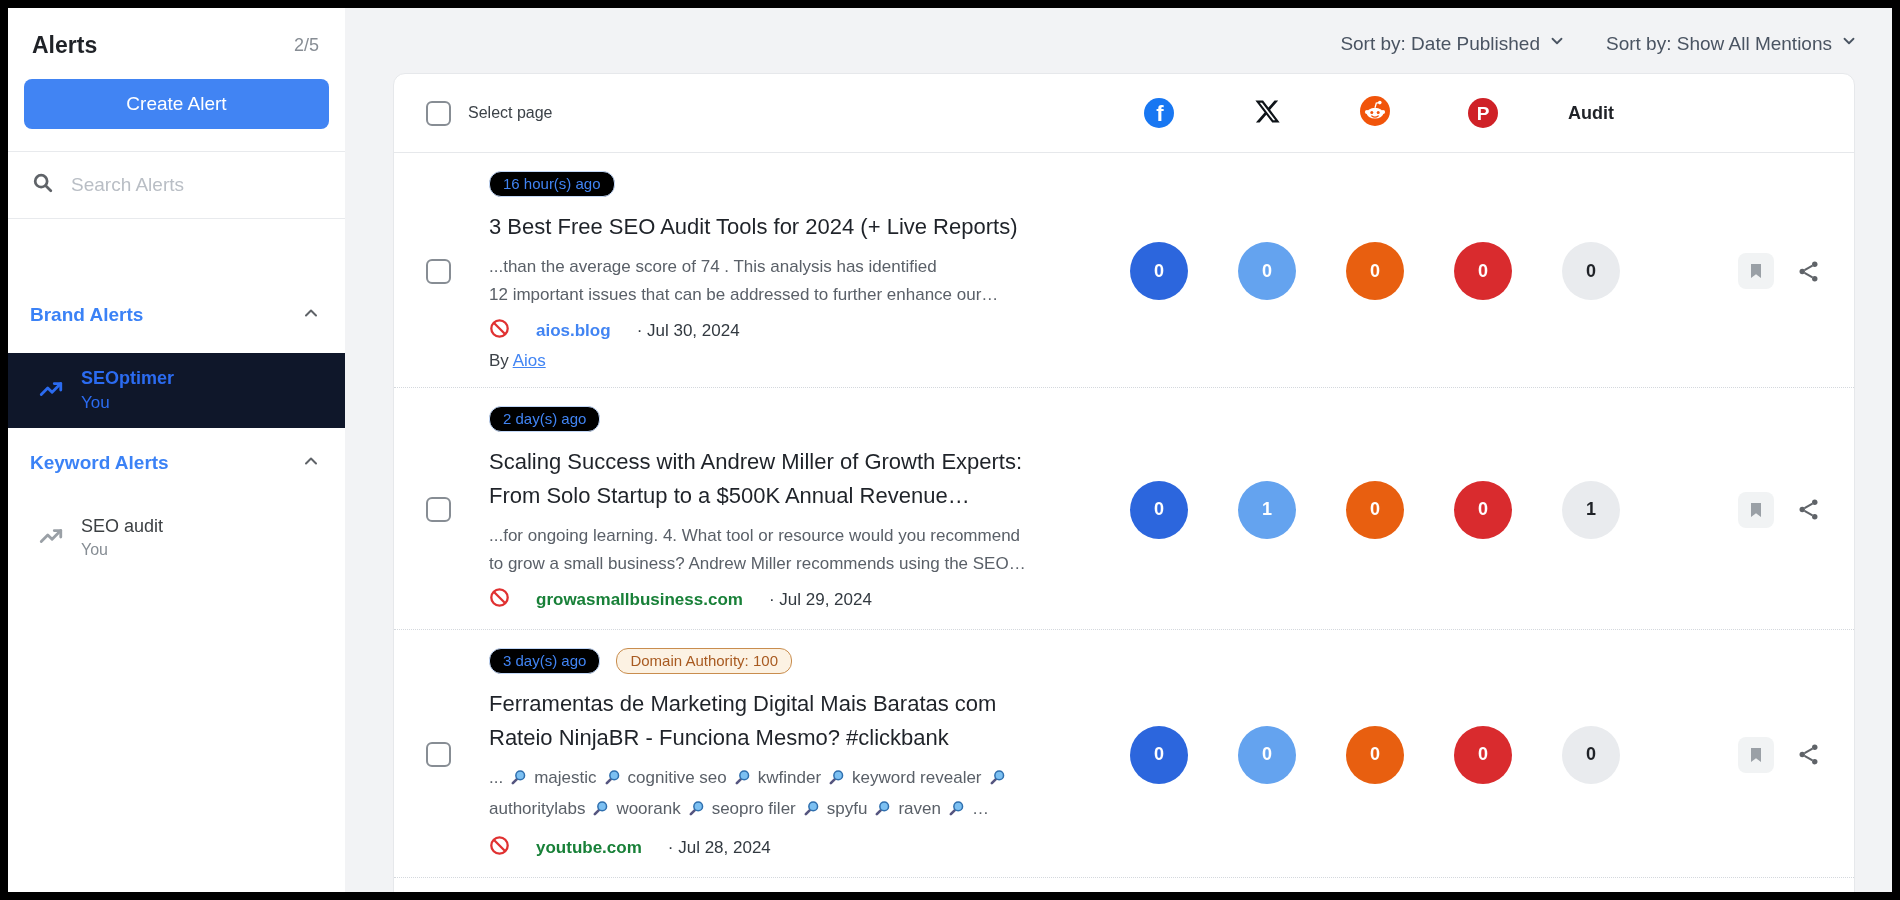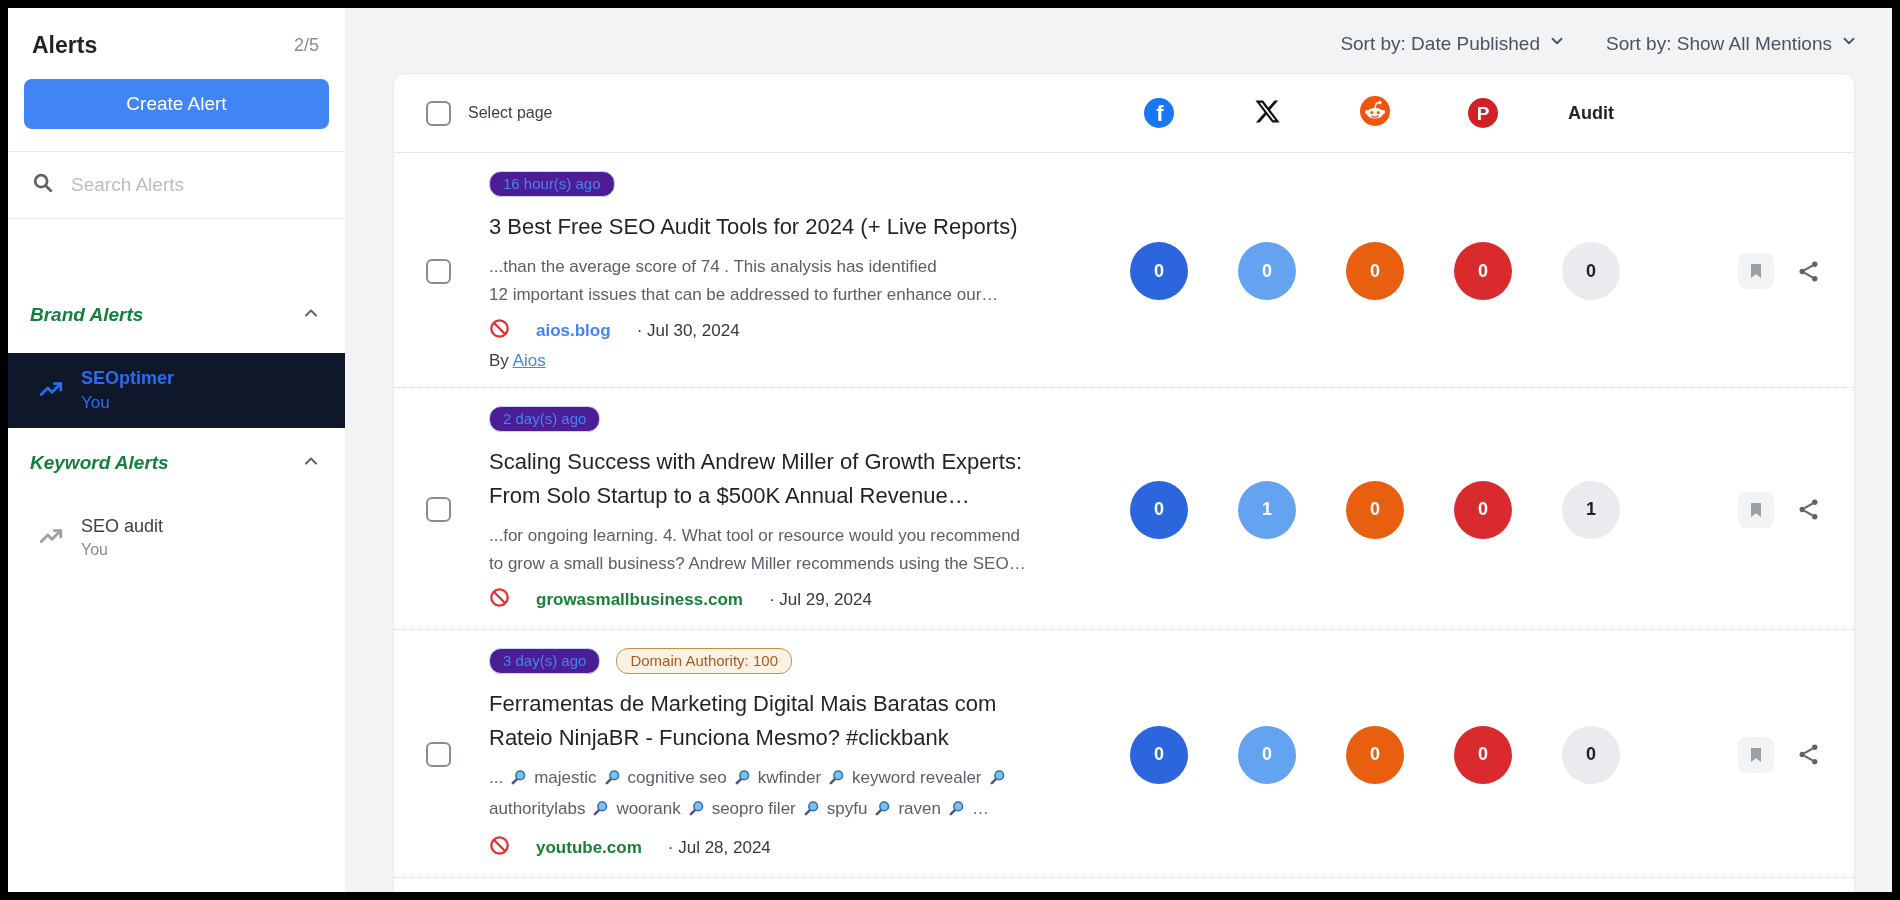--- a/index.html
+++ b/index.html
@@ -13,21 +13,21 @@
   .sb-quota{font-size:18px;color:#878d94;}
   .create-btn{margin:10px 16px 0 16px;height:50px;border-radius:8px;background:#4184f3;color:#fff;
     font-size:19px;display:flex;align-items:center;justify-content:center;cursor:pointer;}
   .sb-div{height:1px;background:#e8eaed;margin-top:22px;}
   .sb-search{display:flex;align-items:center;gap:15px;padding:20px 24px;}
   .sb-search svg{flex:0 0 auto;}
   .sb-search input{border:none;outline:none;font-size:19px;color:#202124;width:220px;
     font-family:"Liberation Sans","DejaVu Sans",sans-serif;background:transparent;}
   .sb-search input::placeholder{color:#b9bec5;}
   .sec-head{display:flex;justify-content:space-between;align-items:center;padding:0 24px 0 22px;}
-  .sec-head .lbl{font-size:19px;font-weight:bold;color:#15803d;font-style:italic;}
+  .sec-head .lbl{font-size:19px;font-weight:bold;color:#3b82f6;}
   .first-sec{margin-top:84px;}
   .sb-item{display:flex;align-items:center;gap:17px;padding:15px 20px 15px 30px;margin-top:26px;}
   .sb-item.active{background:#0f172a;}
   .sb-item .txt{display:flex;flex-direction:column;gap:4px;}
   .sb-item.active .name{font-size:18px;font-weight:bold;color:#2b6bf0;}
   .sb-item.active .sub{font-size:17px;color:#2b6bf0;}
   .sb-item .name{font-size:18px;color:#3c4043;}
   .sb-item .sub{font-size:16px;color:#868d94;}
   .kw-head{margin-top:23px;}
 
@@ -51,21 +51,21 @@
   .hcircle.fb{background:#1877f2;}
   .hcircle.fb span{color:#fff;font-weight:bold;font-size:22px;line-height:1;transform:translate(1px,1px);}
   .hcircle.pin{background:#cf2127;}
   .hcircle.pin span{color:#fff;font-weight:bold;font-size:19px;line-height:1;}
 
   
   .mention-row{display:flex;align-items:center;padding:18px 0 16px 32px;border-bottom:1px dotted #d4d8dd;}
   .row-content{flex:1;margin-left:38px;min-width:0;padding-right:20px;}
   .badges{display:flex;gap:16px;align-items:center;margin-bottom:13px;}
   .badge{font-size:15px;border-radius:12px;padding:3px 13px 4px;white-space:nowrap;}
-  .badge-time{background:#4c1d95;border:1px solid #c3d8f8;color:#4184f3;}
+  .badge-time{background:#000000;border:1px solid #c3d8f8;color:#4184f3;}
   .badge-da{background:#fcf2e3;border:1px solid #c98d4e;color:#a85a20;}
   .m-title{font-size:22px;color:#1f2329;line-height:34px;margin-bottom:9px;cursor:pointer;}
   .m-excerpt{font-size:17px;color:#5a6068;line-height:28px;}
   .kwline{display:inline;}
   .kw-icon{display:inline-block;vertical-align:-3px;margin:0 7px;}
   .m-source{display:flex;align-items:center;gap:26px;margin-top:9px;font-size:17px;}
   .domain{font-weight:bold;text-decoration:none;cursor:pointer;}
   .domain.blue{color:#4184f3;}
   .domain.green{color:#188038;}
   .src-date{color:#323940;}

